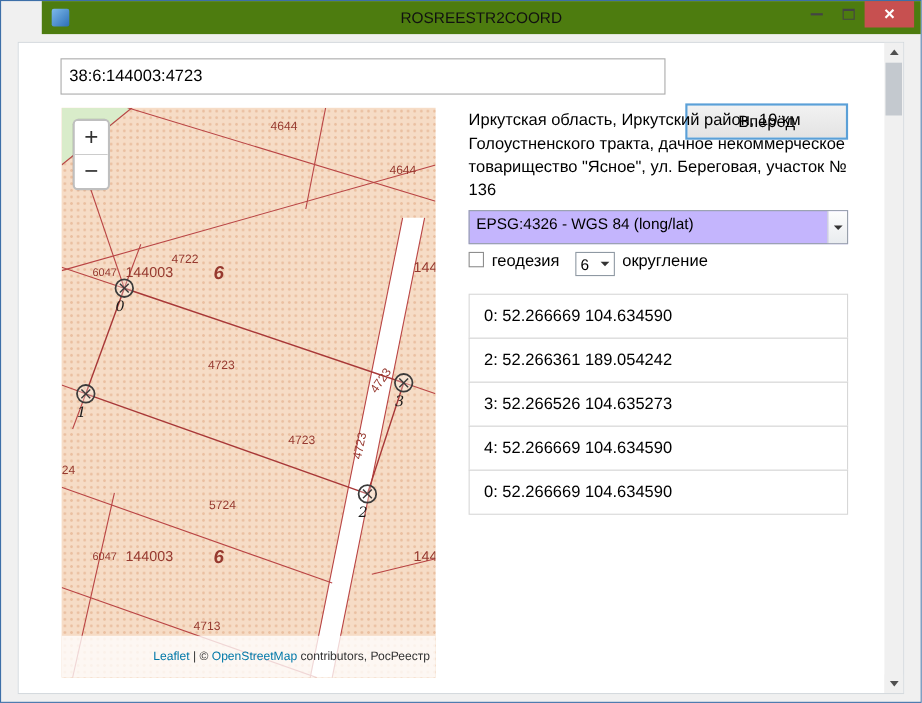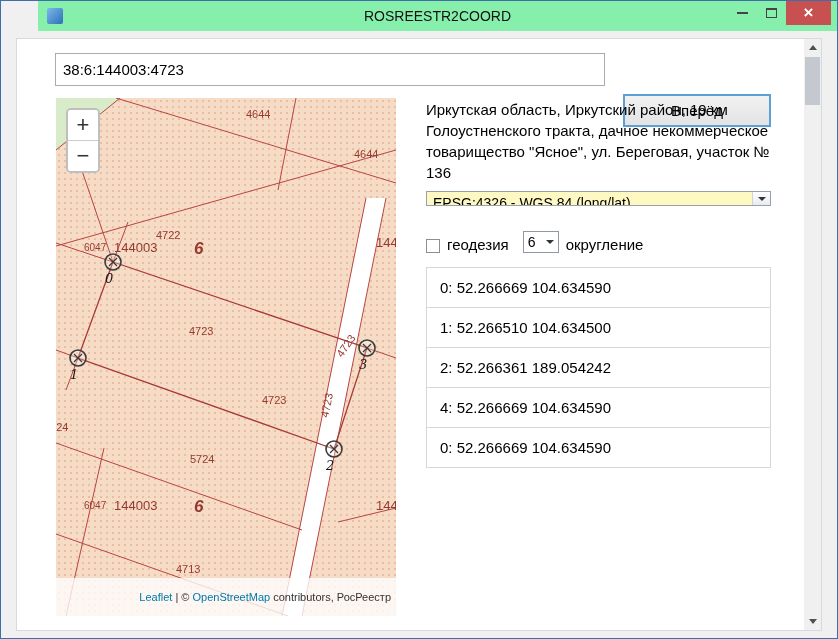--- a/index.html
+++ b/index.html
@@ -6,21 +6,21 @@
   body{
     width:838px;height:639px;position:relative;
     font-family:"Liberation Sans",sans-serif;
     background:#ffffff;overflow:hidden;
   }
   .window{
     position:absolute;inset:0;box-sizing:border-box;
     border:1px solid #3d6fa8;background:#f0f0f0;
   }
   
-  .titlebar{position:relative;height:30px;background:#86efac;margin-left:37px;}
+  .titlebar{position:relative;height:30px;background:#4d7c0f;margin-left:37px;}
   .app-icon{
     position:absolute;left:9px;top:7px;width:16px;height:16px;border-radius:2px;
     background:linear-gradient(135deg,#7db9ea,#2d6fb8);
   }
   .title{
     position:absolute;left:0;right:0;top:7px;text-align:center;
     font-size:14px;color:#111;
   }
   .caption-buttons{position:absolute;right:6px;top:0;display:flex;}
   .cap-btn{width:29px;height:24px;display:flex;align-items:center;justify-content:center;}
@@ -64,31 +64,31 @@
     position:absolute;left:0;right:0;bottom:0;background:rgba(255,255,255,0.78);
     font-size:11px;color:#333;text-align:right;padding:12px 5px;line-height:14px;
   }
   .attribution .link{color:#0078a8;}
   
   .address{
     position:absolute;left:409px;top:60px;width:352px;
     font-size:15px;line-height:21px;color:#000;
   }
   .crs-select{
-    position:absolute;left:409px;top:152px;width:345px;height:15px;box-sizing:border-box;
-    border:1px solid #98a0ab;background:#fef9c3;display:flex;align-items:stretch;
+    position:absolute;left:409px;top:152px;width:345px;height:31px;box-sizing:border-box;
+    border:1px solid #98a0ab;background:#c4b5fd;display:flex;align-items:stretch;
   }
   .crs-text{flex:1;font-size:14px;line-height:23px;padding-left:6px;color:#000;overflow:hidden;white-space:nowrap;}
   .combo-arrow-btn{
     width:17px;display:flex;align-items:center;justify-content:center;
     background:linear-gradient(#fdfdfd,#e9ecef);border-left:1px solid #cfd4da;
   }
   .tri-down{width:0;height:0;border-left:4px solid transparent;border-right:4px solid transparent;border-top:4px solid #333;}
   .options-row{
-    position:absolute;left:409px;top:190px;height:24px;display:flex;align-items:flex-end;
+    position:absolute;left:409px;top:190px;height:24px;display:flex;align-items:flex-start;
   }
   .checkbox{
     width:14px;height:14px;box-sizing:border-box;border:1px solid #8e8e8e;background:#fff;
   }
   .opt-label{font-size:15px;color:#000;margin-left:7px;}
   .mini-combo{
     margin-left:14px;width:36px;height:22px;box-sizing:border-box;border:1px solid #8f99a3;
     background:#fff;display:flex;align-items:center;justify-content:space-between;
     padding:0 4px;font-size:14px;color:#000;
   }
@@ -232,22 +232,22 @@
       <span class="opt-label">геодезия</span>
       <span class="mini-combo">
         <span class="opt-val">6</span>
         <span class="tri-down"></span>
       </span>
       <span class="opt-label">округление</span>
     </div>
 
     <div id="coord-list" class="coord-list">
         <div class="coord-row">0: 52.266669 104.634590</div>
-        <div class="coord-row">1: 52.266510 104.634500</div>
         <div class="coord-row">2: 52.266361 189.054242</div>
+        <div class="coord-row">3: 52.266526 104.635273</div>
         <div class="coord-row">4: 52.266669 104.634590</div>
         <div class="coord-row">0: 52.266669 104.634590</div>
       </div>
 
     <div class="scrollbar">
       <div class="sb-btn up">
           <span class="tri-up-sb"></span>
         </div>
       <div class="sb-thumb"></div>
       <div class="sb-btn down">

